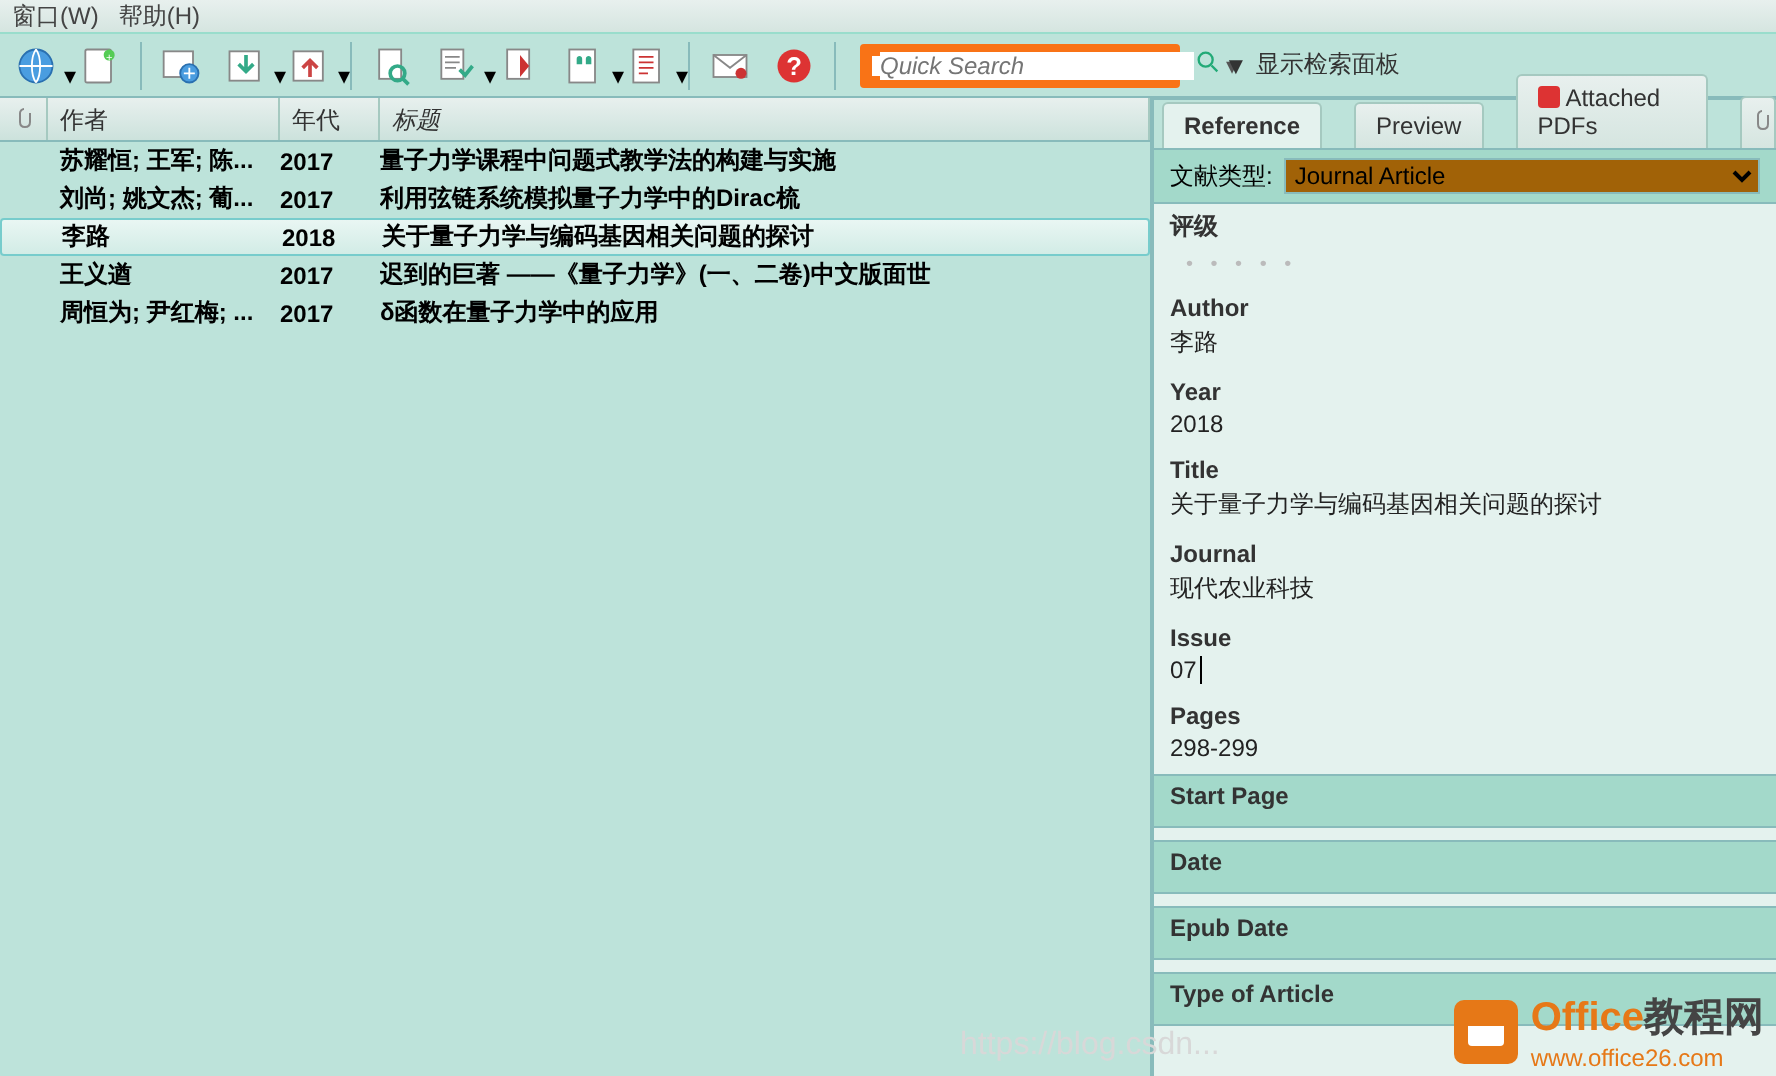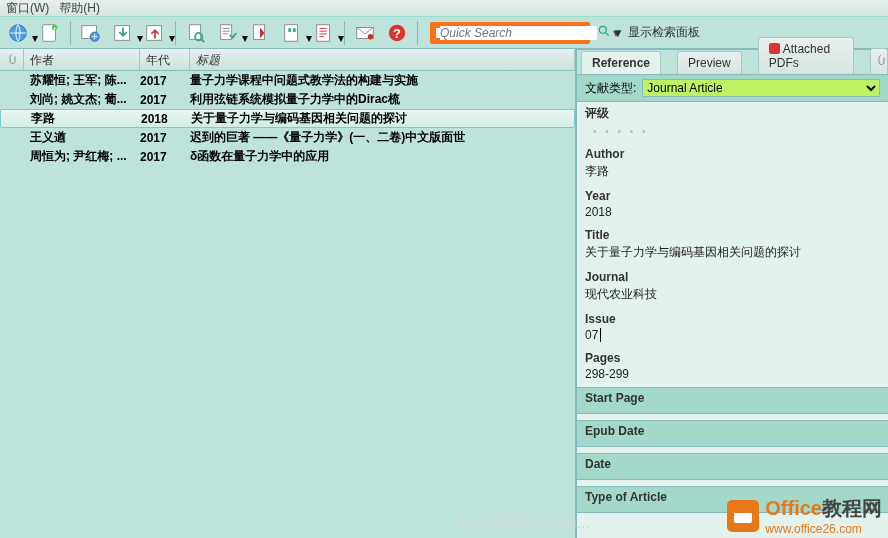--- a/index.html
+++ b/index.html
@@ -42,32 +42,32 @@
   .row .c-title { flex: 1; font-weight: bold; white-space: nowrap; overflow: hidden; }
   
   .tabbar { display: flex; background: #bde3da; border-bottom: 1px solid #8bb; height: 25px; align-items: flex-end; padding-left: 4px; gap: 16px; }
   .tab { padding: 4px 10px; background: linear-gradient(#e8f0ee,#d5e5e0); border: 1px solid #a5c9c0; border-bottom: none; border-radius: 3px 3px 0 0; cursor: pointer; font-size: 12px; color: #333; }
   .tab.active { background: #e4f2ee; font-weight: bold; }
   .tab .pdf-ico { width: 11px; height: 11px; display: inline-block; background: #d33; border-radius: 2px; margin-right: 3px; vertical-align: -1px; }
   .clip-tab { width: 18px; text-align: center; padding: 4px 4px; }
   
   .type-row { display: flex; align-items: center; background: #a3d9ca; padding: 4px 8px; border-bottom: 1px solid #8bb; }
   .type-row label { margin-right: 6px; }
-  .type-row select { flex: 1; border: 1px solid #8bb; height: 18px; background: #bef264; font-size: 12px; }
+  .type-row select { flex: 1; border: 1px solid #8bb; height: 18px; background: #a16207; font-size: 12px; }
   
   .detail { flex: 1; overflow-y: auto; }
   .field { padding: 3px 8px 6px 8px; }
   .field .lbl { font-weight: bold; color: #333; display: block; margin-bottom: 2px; }
   .field .val { color: #222; }
   .field.hl { background: #a3d9ca; border-top: 1px solid #8bb; border-bottom: 1px solid #8bb; }
   .stars { color: #bbb; letter-spacing: 3px; padding-left: 8px; font-size: 10px; }
   
   .cursor { display: inline-block; width: 1px; height: 14px; background: #000; vertical-align: -3px; margin-left: 2px; }
   
-  .watermark-csdn { position: absolute; bottom: 6px; left: 460px; color: #d8d8d8; font-size: 16px; pointer-events: none; }
+  .watermark-csdn { position: absolute; bottom: 6px; left: 480px; color: #d8d8d8; font-size: 16px; pointer-events: none; }
   .watermark-office { position: absolute; bottom: 2px; right: 6px; display: flex; align-items: center; gap: 6px; pointer-events: none; }
   .office-logo { width: 32px; height: 32px; background: #e67817; border-radius: 5px; display: flex; align-items: center; justify-content: center; }
   .office-logo svg { width: 24px; height: 24px; }
   .office-text { font-family: Arial, sans-serif; }
   .office-text .line1 { font-size: 20px; font-weight: bold; }
   .office-text .line1 .o { color: #e67817; }
   .office-text .line1 .r { color: #444; }
   .office-text .line2 { font-size: 12px; color: #e67817; }
 </style>
 </head>
@@ -248,24 +248,24 @@
       <div class="field"><span class="lbl">Author</span><span class="val">李路</span></div>
       <div class="field"><span class="lbl">Year</span><span class="val">2018</span></div>
       <div class="field"><span class="lbl">Title</span><span class="val">关于量子力学与编码基因相关问题的探讨</span></div>
       <div class="field"><span class="lbl">Journal</span><span class="val">现代农业科技</span></div>
       <div class="field"><span class="lbl">Issue</span><span class="val">07</span><span class="cursor"></span></div>
       <div class="field"><span class="lbl">Pages</span><span class="val">298-299</span></div>
       <div class="field hl">
           <span class="lbl">Start Page</span>
         </div>
       <div class="field hl" style="margin-top:6px">
+          <span class="lbl">Date</span>
+        </div>
+      <div class="field hl" style="margin-top:6px">
           <span class="lbl">Epub Date</span>
-        </div>
-      <div class="field hl" style="margin-top:6px">
-          <span class="lbl">Date</span>
         </div>
       <div class="field hl" style="margin-top:6px">
           <span class="lbl">Type of Article</span>
         </div>
     </div>
   </div>
 </div>
 
 <div class="watermark-csdn">https://blog.csdn...</div>
 <div class="watermark-office">

